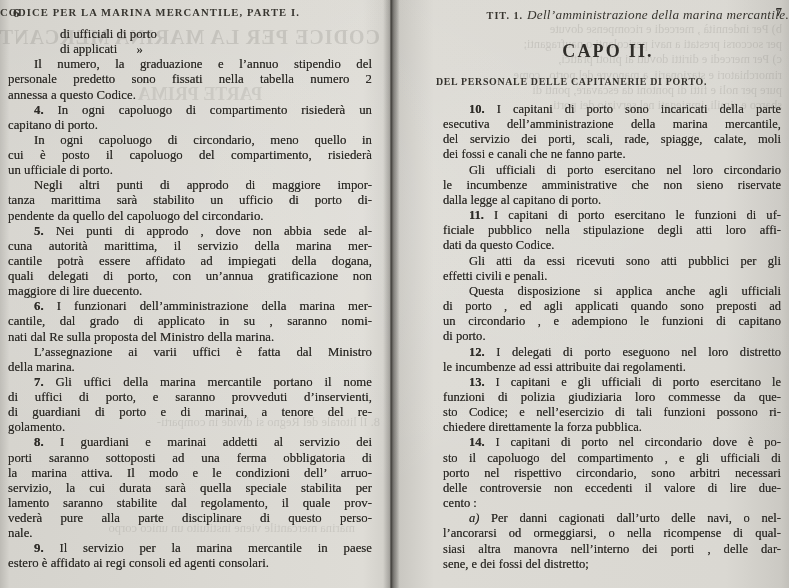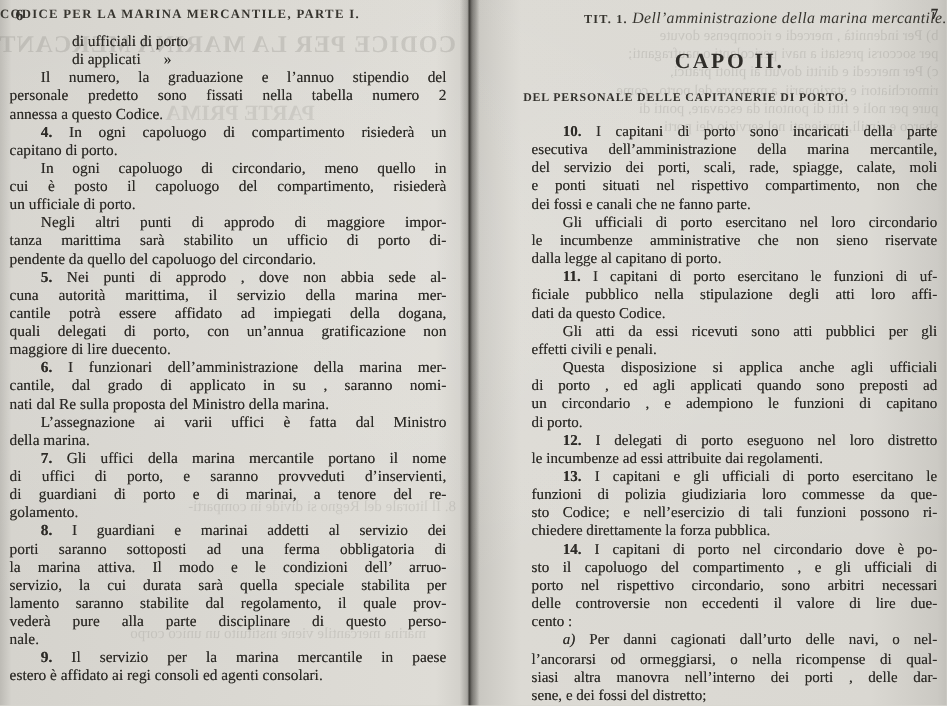--- a/index.html
+++ b/index.html
@@ -137,21 +137,20 @@
     </div>
     <div class="pagenum pagenum-right">7</div>
 
     <div class="chapter">CAPO II.</div>
     <div class="chapter-sub">DEL PERSONALE DELLE CAPITANERIE DI PORTO.</div>
 
     <div class="col col-right">
         <div class="line ind1"><b class="num">10.</b> I capitani di porto sono incaricati della parte</div>
         <div class="line">esecutiva dell’amministrazione della marina mercantile,</div>
         <div class="line">del servizio dei porti, scali, rade, spiagge, calate, moli</div>
-        <div class="line">e ponti situati nel rispettivo compartimento, non che</div>
         <div class="line last">dei fossi e canali che ne fanno parte.</div>
         <div class="line ind1">Gli ufficiali di porto esercitano nel loro circondario</div>
         <div class="line">le incumbenze amministrative che non sieno riservate</div>
         <div class="line last">dalla legge al capitano di porto.</div>
         <div class="line ind1"><b class="num">11.</b> I capitani di porto esercitano le funzioni di uf-</div>
         <div class="line">ficiale pubblico nella stipulazione degli atti loro affi-</div>
         <div class="line last">dati da questo Codice.</div>
         <div class="line ind1">Gli atti da essi ricevuti sono atti pubblici per gli</div>
         <div class="line last">effetti civili e penali.</div>
         <div class="line ind1">Questa disposizione si applica anche agli ufficiali</div>

